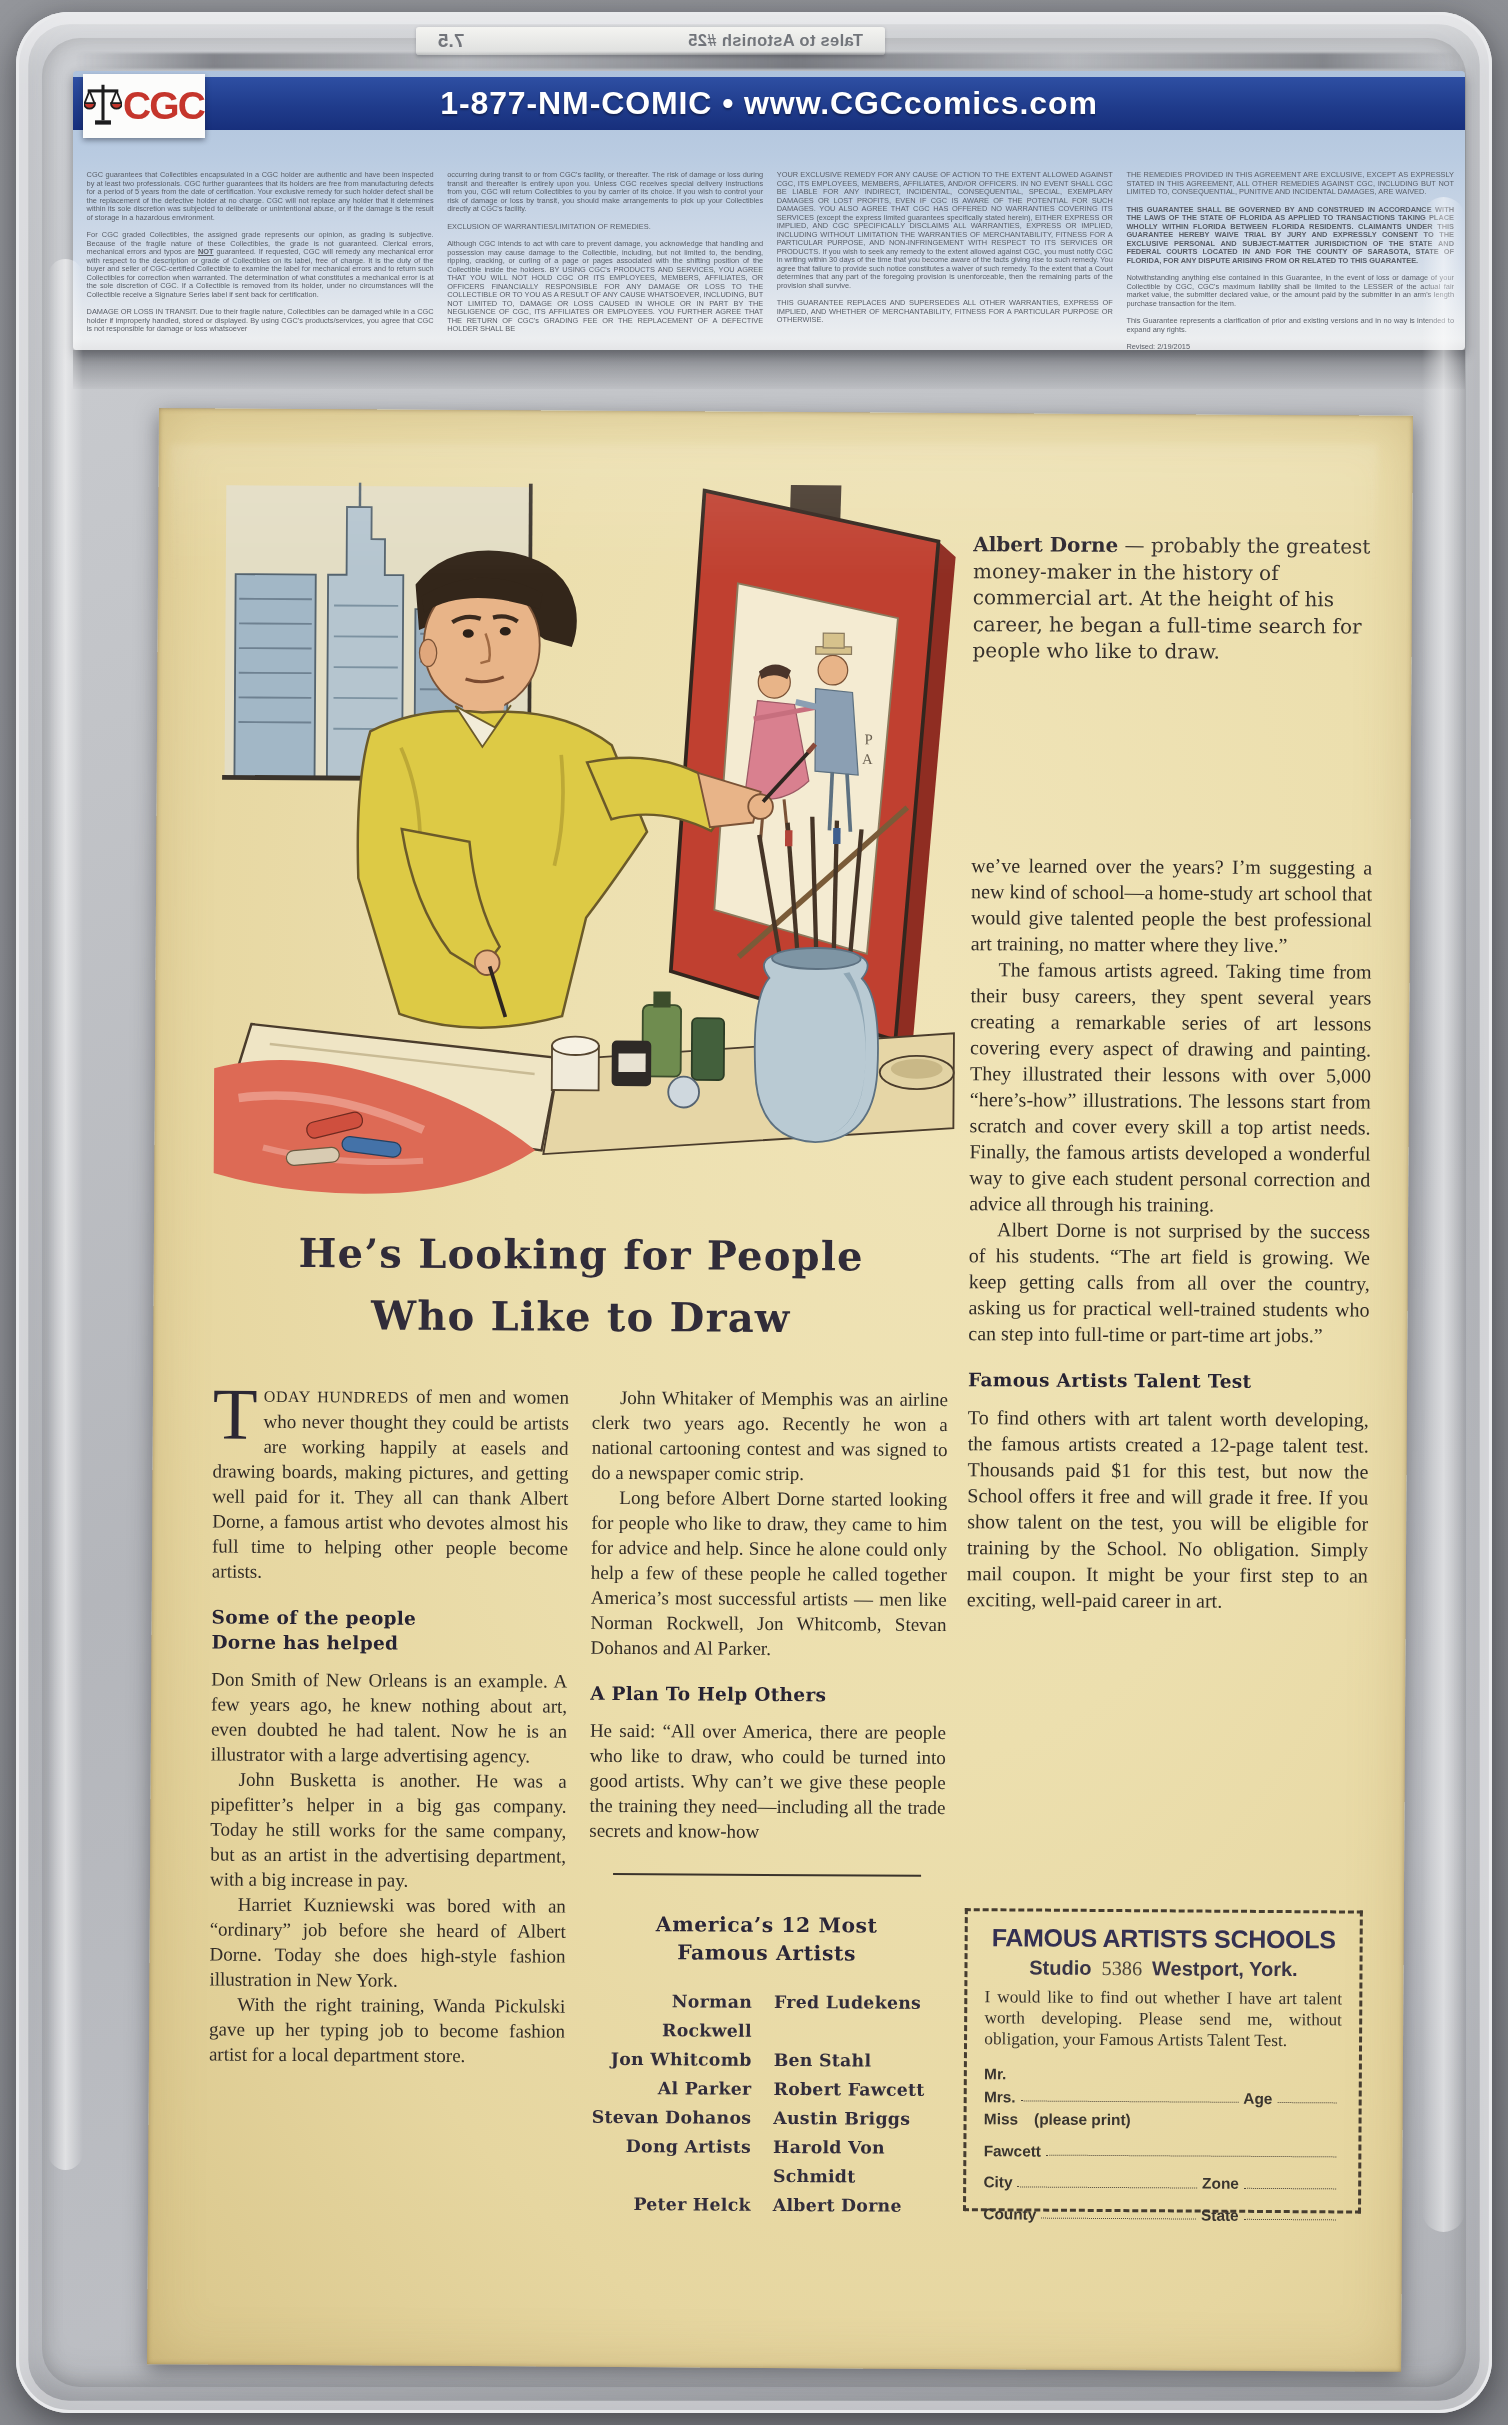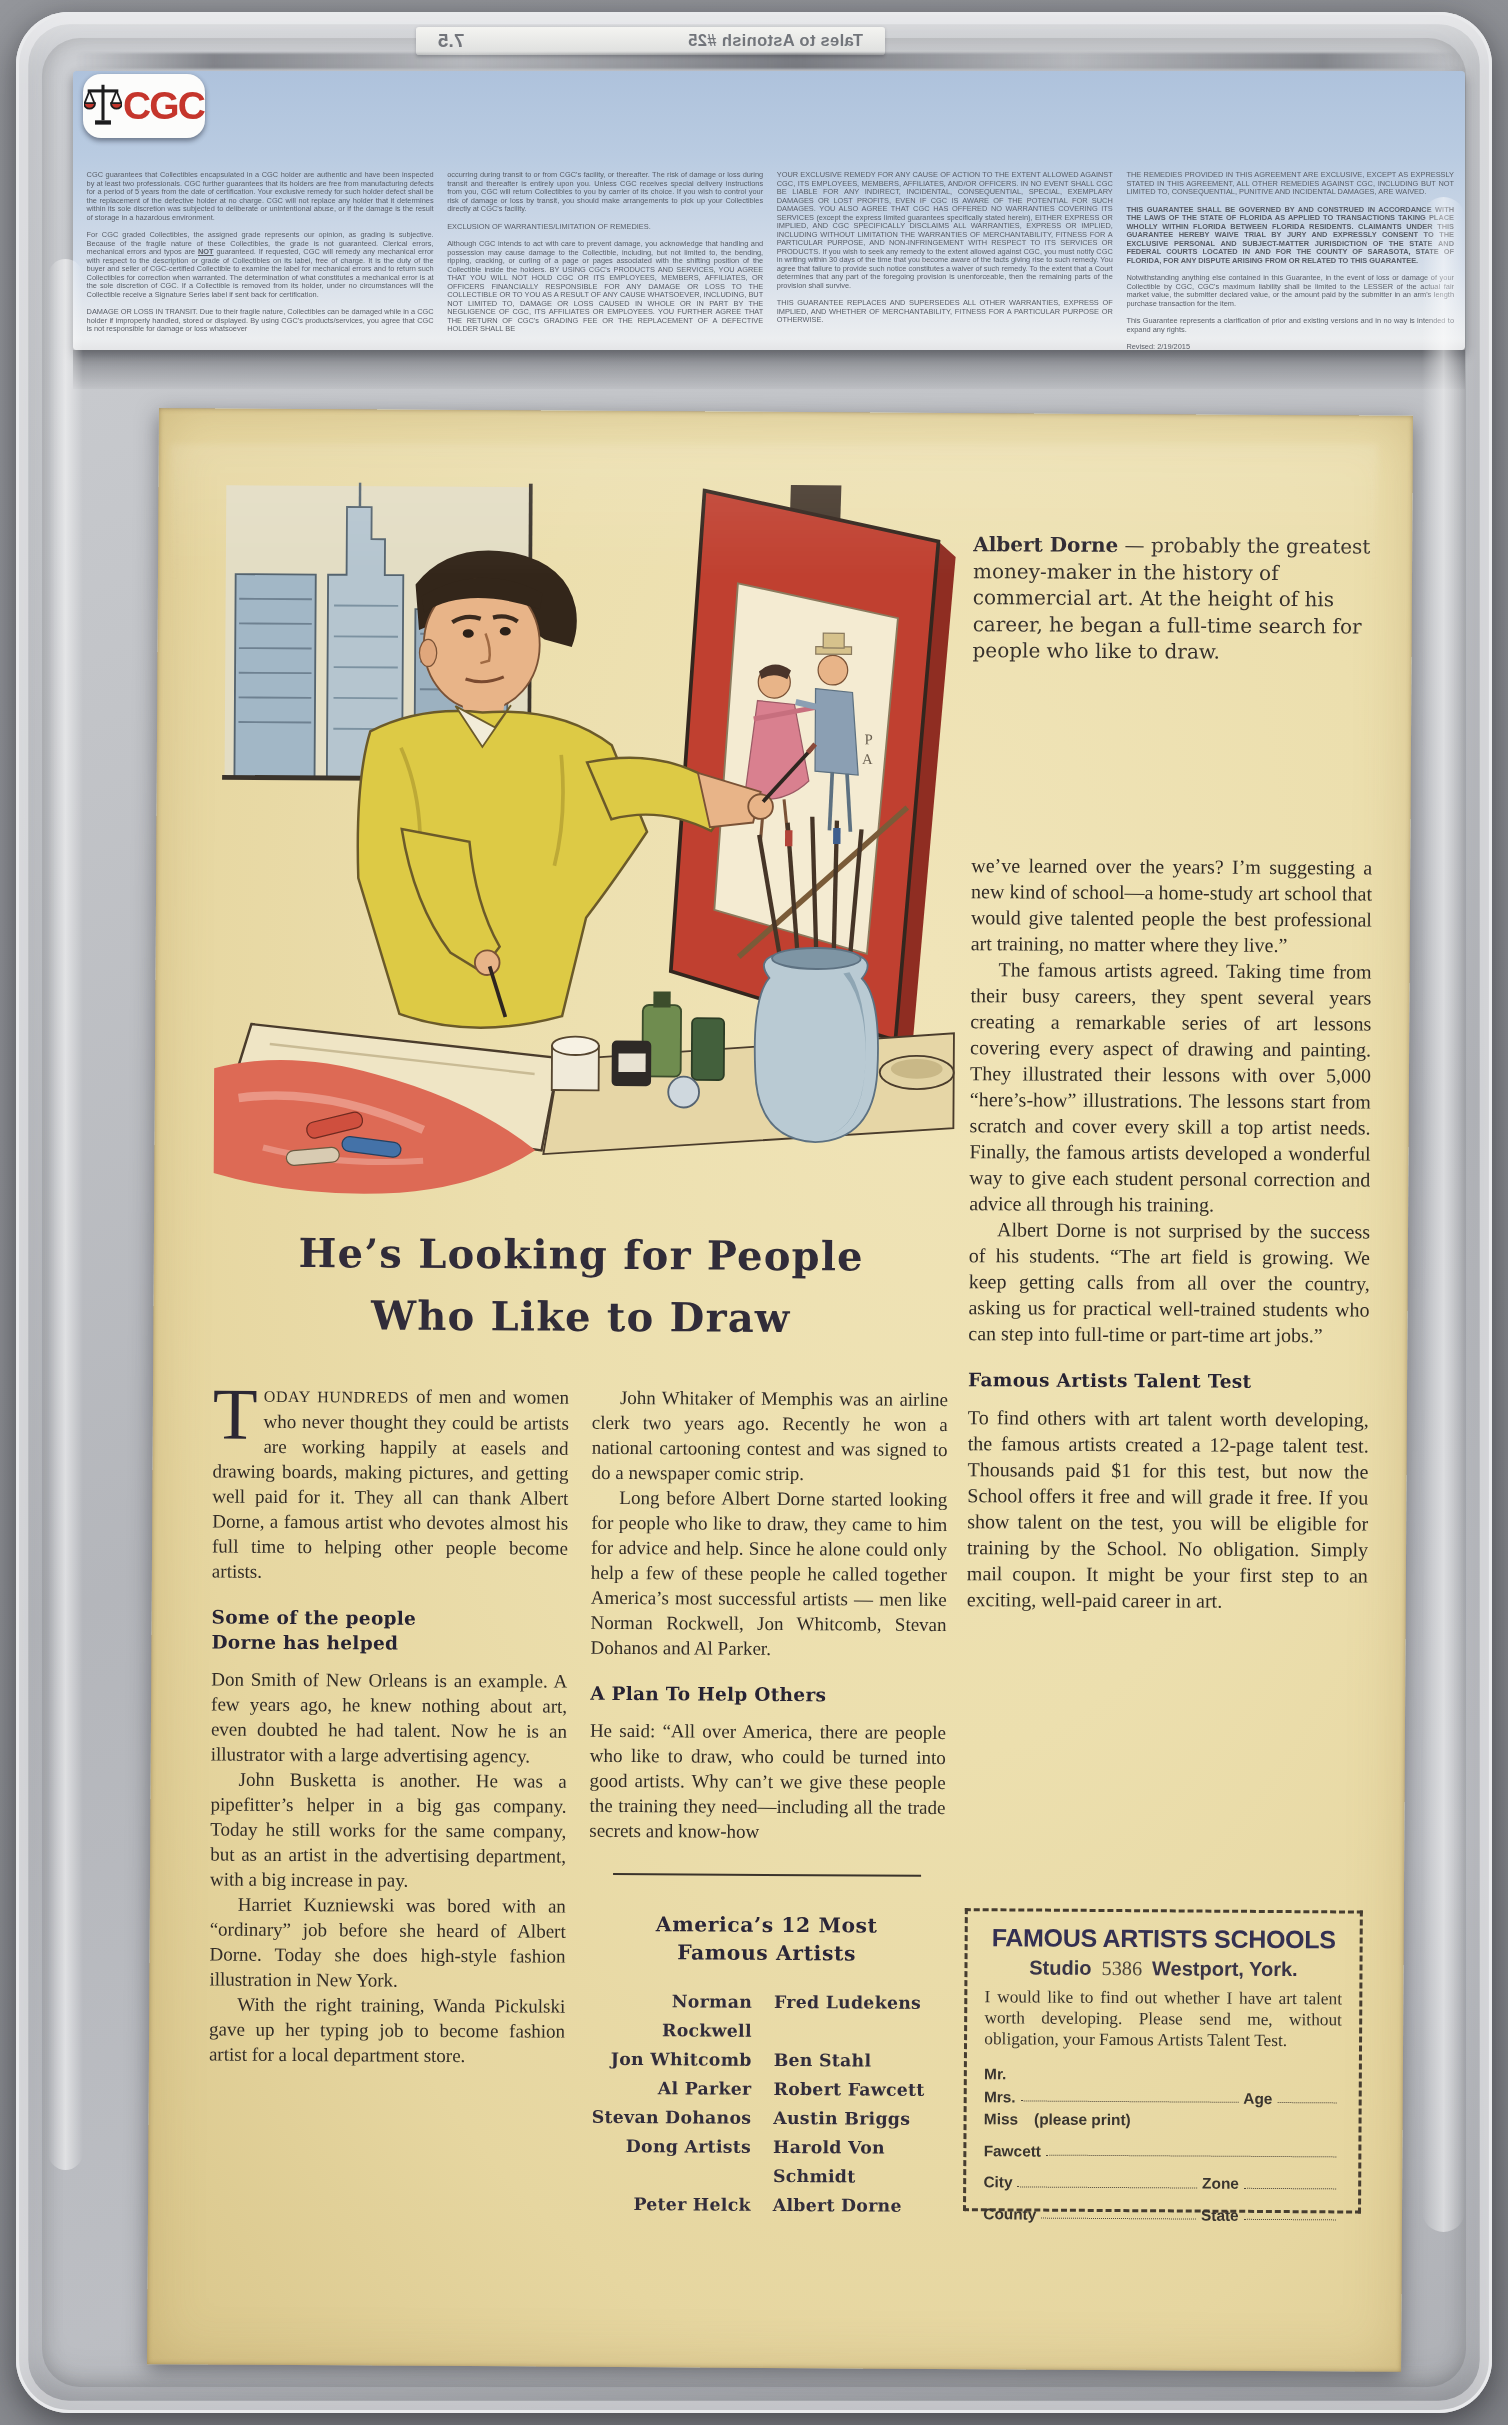--- a/index.html
+++ b/index.html
@@ -30,21 +30,21 @@
   .toplabel-back .bk-grade{font-size:19px;}
 
   
   .label{position:absolute;left:57px;top:59px;width:1392px;height:279px;border-radius:3.7px;
     background:linear-gradient(180deg,#aec2dc 0%,#b9cbe1 30%,#d4dde9 70%,#eceef0 96%,#e4e5e7 100%);
     box-shadow:0 5px 11px rgba(30,32,40,.4);}
   .label-bar{position:absolute;left:0;top:6.2px;width:100%;height:53px;
     background:linear-gradient(#2e4fa3 0%,#203c8c 55%,#172f7c 100%);
     display:flex;align-items:center;justify-content:center;}
   .hotline{color:#ffffff;font-weight:bold;font-size:32px;letter-spacing:0.9px;text-shadow:0 1.8px 1.8px rgba(10,14,30,.45);}
-  .logo-box{position:absolute;left:10px;top:2.5px;width:122px;height:64px;background:#fcfcfb;border-radius:18px;
+  .logo-box{position:absolute;left:10px;top:2.5px;width:122px;height:64px;background:#fcfcfb;border-radius:0;
     box-shadow:0 2.5px 5.5px rgba(18,22,38,.45);display:flex;align-items:center;justify-content:center;gap:1.2px;z-index:3;}
   .logo-text{font-weight:bold;font-size:39px;color:#c5352c;letter-spacing:-1.8px;font-family:"Liberation Sans",sans-serif;}
   .notice-title{position:absolute;left:0;top:67px;width:100%;text-align:center;
     font-weight:bold;font-size:18.5px;letter-spacing:0.6px;color:#2d333e;}
   .fineprint{position:absolute;left:13.6px;right:11px;top:91px;bottom:7.4px;display:flex;gap:13.6px;
     color:#585d66;font-size:7.4px;line-height:8.5px;text-align:justify;}
   .fineprint p{margin:9px 0 5px 0;}
   .fp-c1{flex:0 0 347px;}
   .fp-c2{flex:0 0 316px;}
   .fp-c3{flex:0 0 336px;}
@@ -118,20 +118,23 @@
   <div class="slab">
     <div class="slab-bevel"></div>
 
     <div class="toplabel-back">
       <span class="bk-title">Tales to Astonish #25</span>
       <span class="bk-grade">7.5</span>
     </div>
     <div class="reflect-squiggle"></div>
 
     <div class="label">
+      <div class="label-bar">
+        <span class="hotline">1-877-NM-COMIC • www.CGCcomics.com</span>
+      </div>
       <div class="logo-box">
         <span>
           <svg width="38" height="46" viewBox="0 0 62 74">
             <line x1="31" y1="4" x2="31" y2="62" stroke="#1c1c1e" stroke-width="5"></line>
             <line x1="6" y1="14" x2="56" y2="14" stroke="#1c1c1e" stroke-width="5"></line>
             <line x1="9" y1="14" x2="1" y2="34" stroke="#1c1c1e" stroke-width="3"></line>
             <line x1="9" y1="14" x2="17" y2="34" stroke="#1c1c1e" stroke-width="3"></line>
             <path d="M0 34 a9 9 0 0 0 18 0 z" fill="#c5352c" stroke="#1c1c1e" stroke-width="3"></path>
             <line x1="53" y1="14" x2="45" y2="34" stroke="#1c1c1e" stroke-width="3"></line>
             <line x1="53" y1="14" x2="61" y2="34" stroke="#1c1c1e" stroke-width="3"></line>

